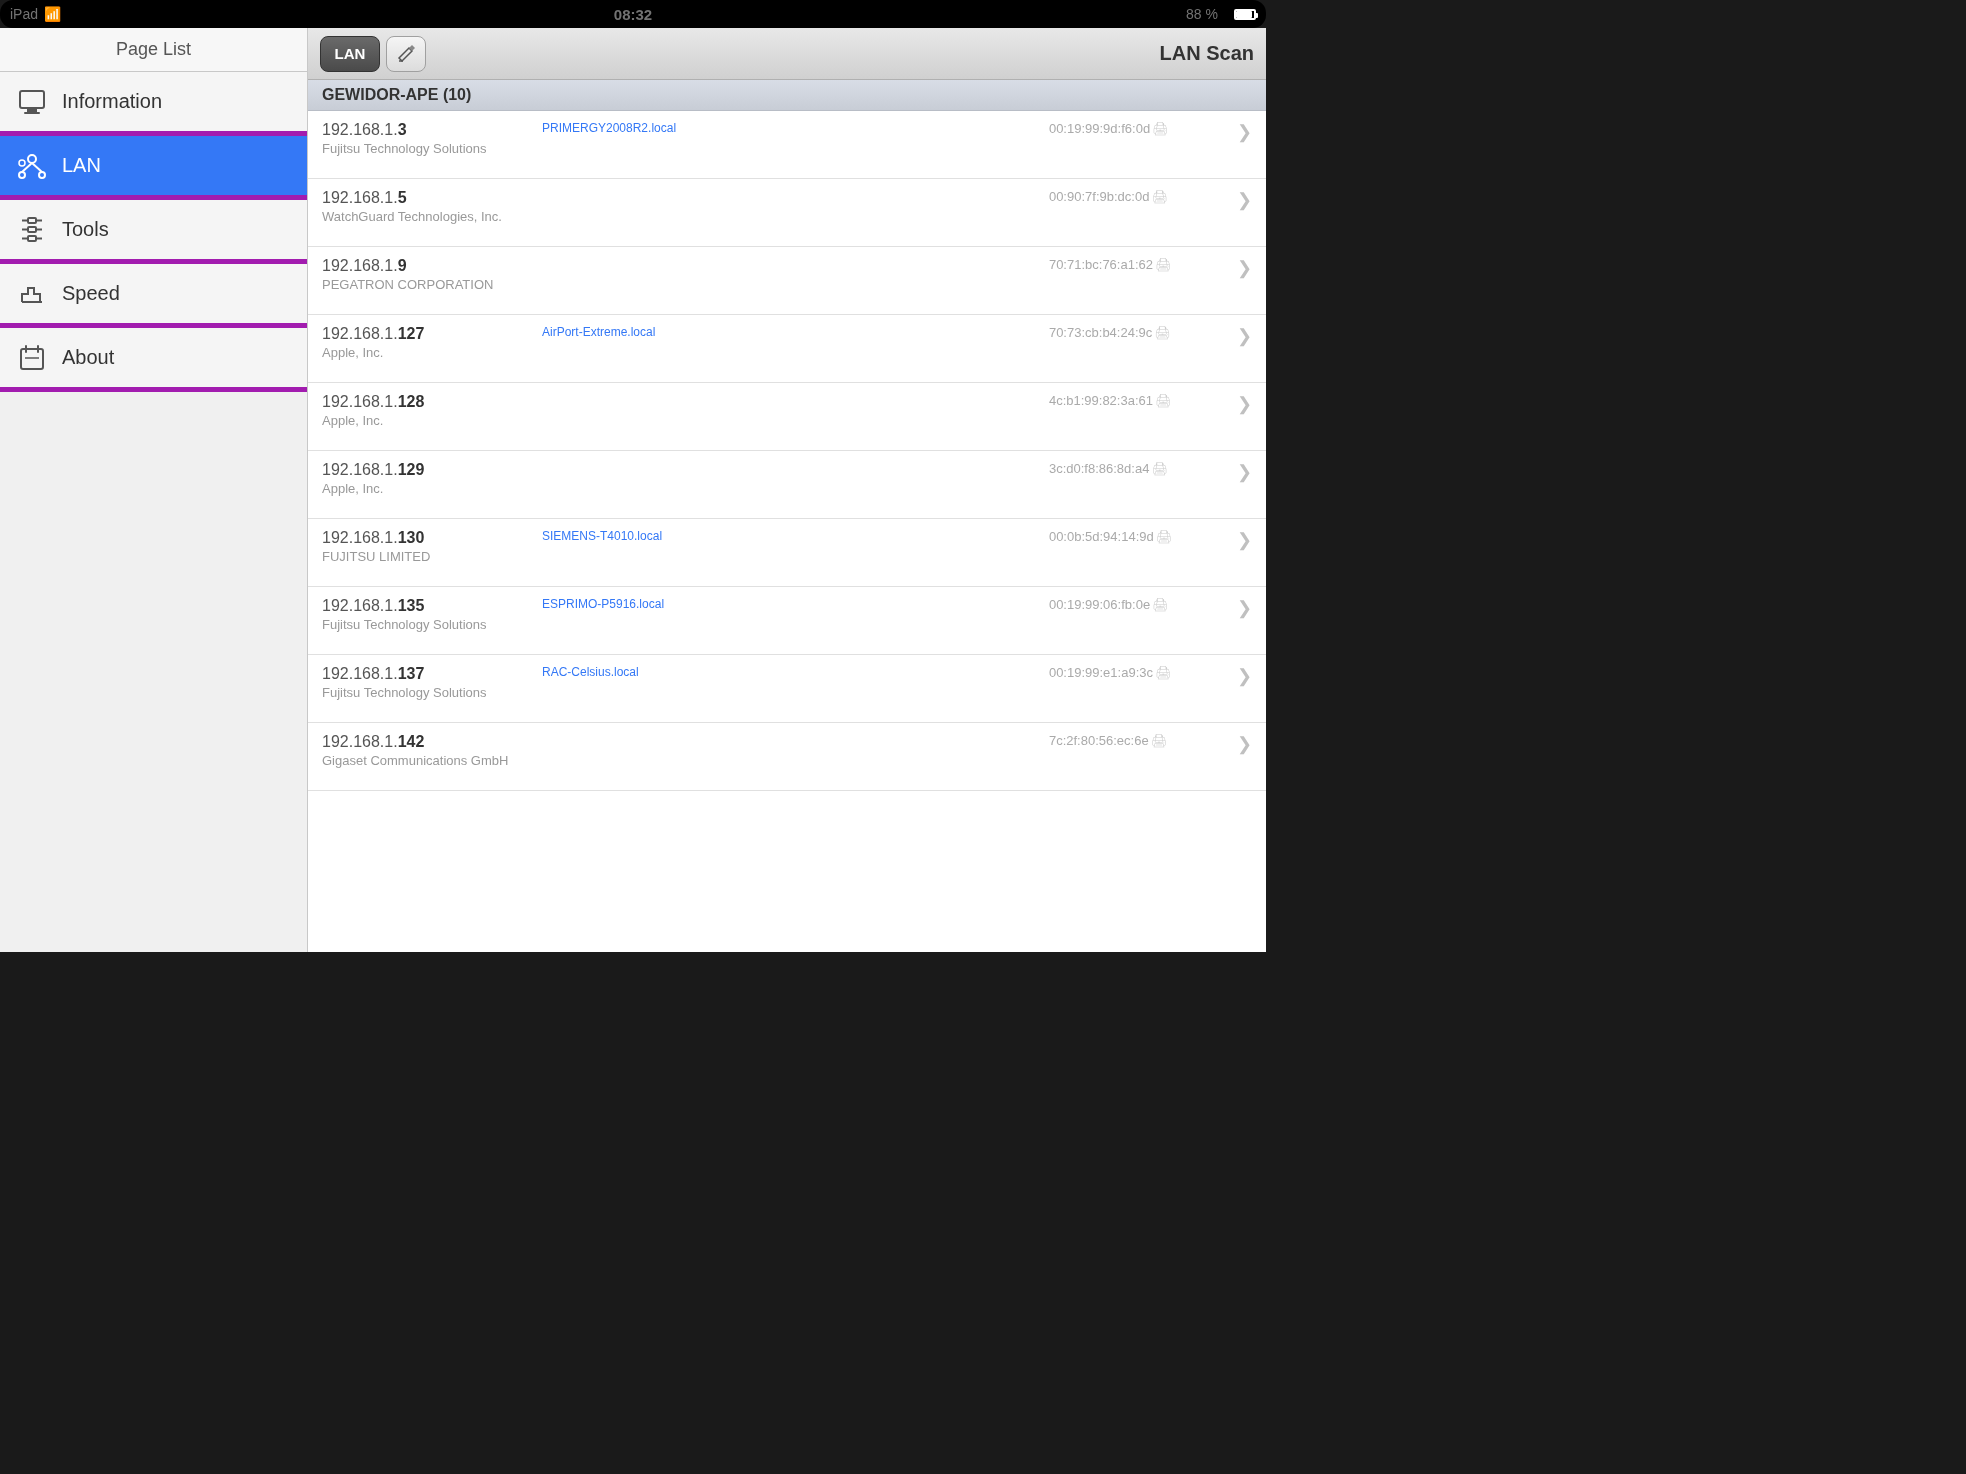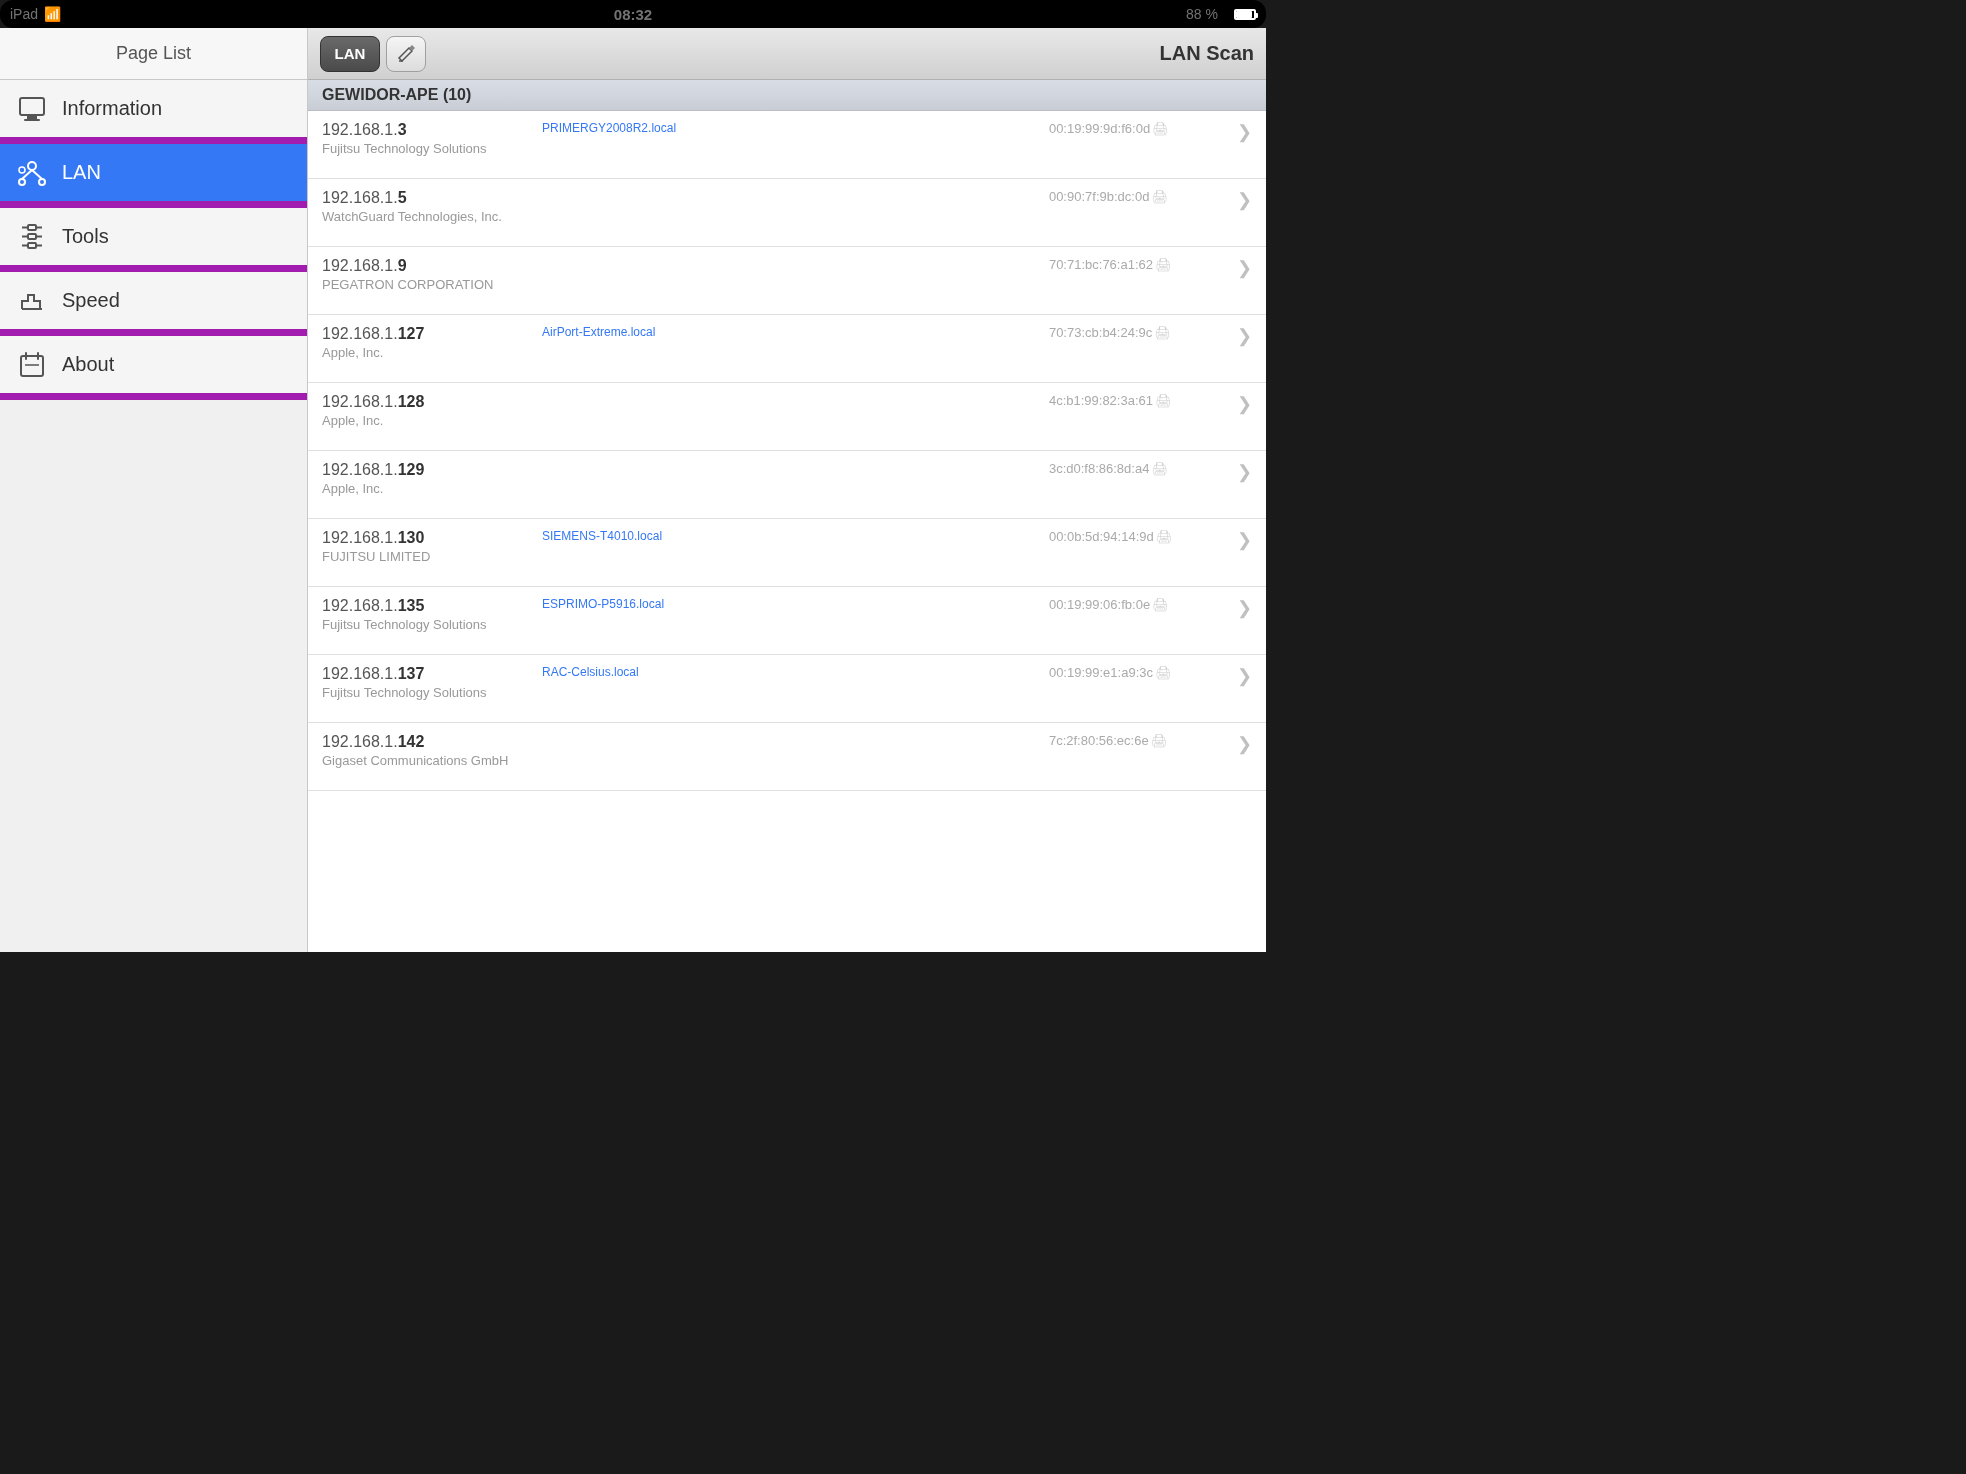--- a/index.html
+++ b/index.html
@@ -38,38 +38,38 @@
     }
 
     
     .sidebar {
       width: 308px;
       background: #f0f0f0;
       border-right: 1px solid #c8c8c8;
       flex-shrink: 0;
     }
     .sidebar-header {
-      height: 52px;
+      height: 44px;
       display: flex;
       align-items: center;
       justify-content: center;
       border-bottom: 1px solid #c8c8c8;
       background: #f7f7f7;
     }
     .sidebar-title {
       font-size: 18px;
       color: #555;
       font-weight: 400;
     }
     .sidebar-item {
       display: flex;
       align-items: center;
       padding: 0 16px;
       height: 64px;
-      border-bottom: 7px solid #a21caf;
+      border-bottom: 5px solid #a21caf;
       cursor: pointer;
       background: #f5f5f5;
       gap: 14px;
     }
     .sidebar-item.active {
       background: #3478f6;
     }
     .sidebar-item.active .item-label { color: #fff; }
     .item-label {
       font-size: 20px;

